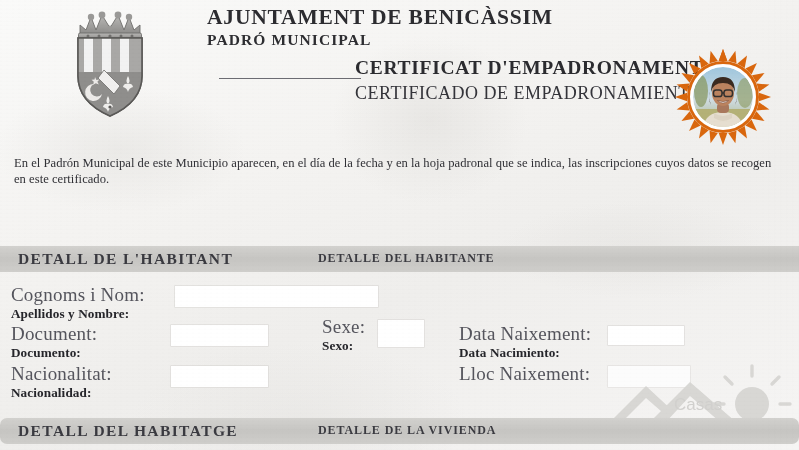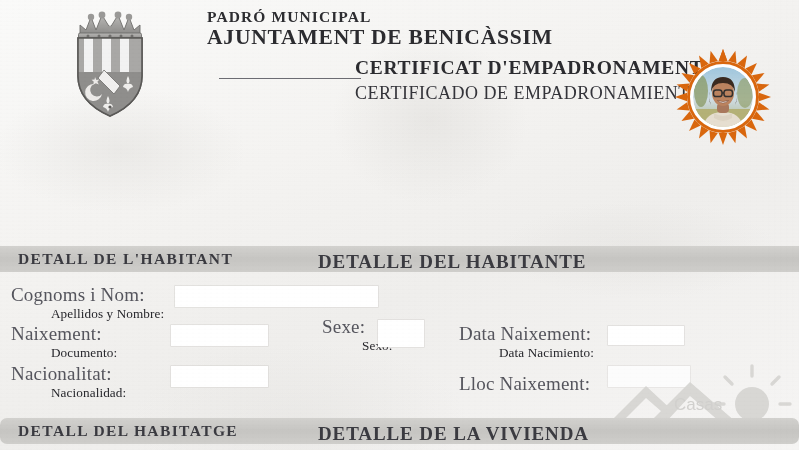--- a/index.html
+++ b/index.html
@@ -140,21 +140,21 @@
     left: 18px; top: 4px;
     font-size: 15.5px;
     font-weight: bold;
     letter-spacing: 1.4px;
     color: #3a3a40;
     white-space: nowrap;
   }
   .section-bar .bar-es {
     position: absolute;
     left: 318px; top: 5px;
-    font-size: 19px;
+    font-size: 12px;
     font-weight: bold;
     letter-spacing: 0.9px;
     color: #3b3b41;
     white-space: nowrap;
   }
   #bar-habitant { top: 246px; }
   #bar-habitatge { top: 418px; border-radius: 7px; }
 
   
   .field-label {
@@ -162,25 +162,24 @@
     white-space: nowrap;
   }
   .lbl-va {
     font-size: 19px;
     color: #55555d;
     line-height: 1.22;
     letter-spacing: 0.2px;
   }
   .lbl-es {
     font-size: 13.2px;
-    font-weight: normal;
+    font-weight: bold;
     color: #26262b;
     line-height: 1.22;
     letter-spacing: 0.1px;
-    margin-left: 40px;
   }
 
   .redaction {
     position: absolute;
     background: #ffffff;
     box-shadow: 0 0 0 0.6px rgba(200,198,195,0.55);
   }
 
   
   #watermark {
@@ -246,22 +245,22 @@
           <path d="M64 72 q-3 5 0 8 q-4 -1 -5 3 q4 1 5 5 q1 -4 5 -5 q-1 -4 -5 -3 q3 -3 0 -8 Z"></path>
           <path d="M44 92 q-3 5 0 8 q-4 -1 -5 3 q4 1 5 5 q1 -4 5 -5 q-1 -4 -5 -3 q3 -3 0 -8 Z"></path>
         </g>
         <circle cx="46" cy="103" r="1.6" fill="#5d5c5a"></circle>
       </g>
       <path d="M14 34 H78 V72 Q78 98 46 112 Q14 98 14 72 Z" fill="none" stroke="#5a5957" stroke-width="1.6"></path>
     </svg>
   </div>
 
   <div id="org-block">
+    <div id="org-name">AJUNTAMENT DE BENICÀSSIM</div>
     <div id="org-sub">PADRÓ MUNICIPAL</div>
-    <div id="org-name">AJUNTAMENT DE BENICÀSSIM</div>
   </div>
 
   <div id="rule"></div>
 
   <div id="title-block">
     <div id="title-va">CERTIFICAT D'EMPADRONAMENT</div>
     <div id="title-es">CERTIFICADO DE EMPADRONAMIENTO</div>
   </div>
 
   <div id="photo-badge">
@@ -335,35 +334,36 @@
           <line x1="49" y1="46" x2="51" y2="46"></line>
         </g>
 
         <path d="M44.5 53.5 q5.5 5 11 0 q-5.5 2.2 -11 0 Z" fill="#ffffff" stroke="#7a4f3c" stroke-width="0.6"></path>
       </g>
       <circle cx="50" cy="50" r="31.5" fill="none" stroke="#ffffff" stroke-width="3"></circle>
     </svg>
   </div>
 
   <div id="intro">
+    <div class="intro-es">En el Padrón Municipal de este Municipio aparecen, en el día de la fecha y en la hoja padronal que se indica, las inscripciones cuyos datos se recogen en este certificado.</div>
   </div>
 
   <div class="section-bar" id="bar-habitant">
     <span class="bar-va">DETALL DE L'HABITANT</span>
     <span class="bar-es">DETALLE DEL HABITANTE</span>
   </div>
 
   <div class="field-label" style="left:11px; top:283px;">
     <div class="lbl-va">Cognoms i Nom:</div>
     <div class="lbl-es">Apellidos y Nombre:</div>
   </div>
   <div class="redaction" style="left:175px; top:286px; width:203px; height:21px;"></div>
 
   <div class="field-label" style="left:11px; top:322px;">
-    <div class="lbl-va">Naixement:</div>
+    <div class="lbl-va">Document:</div>
     <div class="lbl-es">Documento:</div>
   </div>
   <div class="redaction" style="left:171px; top:325px; width:97px; height:21px;"></div>
 
   <div class="field-label" style="left:322px; top:315px;">
     <div class="lbl-va">Sexe:</div>
     <div class="lbl-es">Sexo:</div>
   </div>
   <div class="redaction" style="left:378px; top:320px; width:46px; height:27px;"></div>
 
@@ -372,21 +372,21 @@
     <div class="lbl-es">Data Nacimiento:</div>
   </div>
   <div class="redaction" style="left:608px; top:326px; width:76px; height:19px;"></div>
 
   <div class="field-label" style="left:11px; top:362px;">
     <div class="lbl-va">Nacionalitat:</div>
     <div class="lbl-es">Nacionalidad:</div>
   </div>
   <div class="redaction" style="left:171px; top:366px; width:97px; height:21px;"></div>
 
-  <div class="field-label" style="left:459px; top:372px;">
+  <div class="field-label" style="left:459px; top:362px;">
     <div class="lbl-va">Lloc Naixement:</div>
   </div>
   <div class="redaction" style="left:608px; top:366px; width:82px; height:21px; opacity:0.8;"></div>
 
   <div id="watermark">
     <svg viewBox="0 0 192 96" width="192" height="96">
       <g fill="#d6d5d2">
 
         <circle cx="148" cy="52" r="17"></circle>
         <g stroke="#d6d5d2" stroke-width="3.4" stroke-linecap="round">

